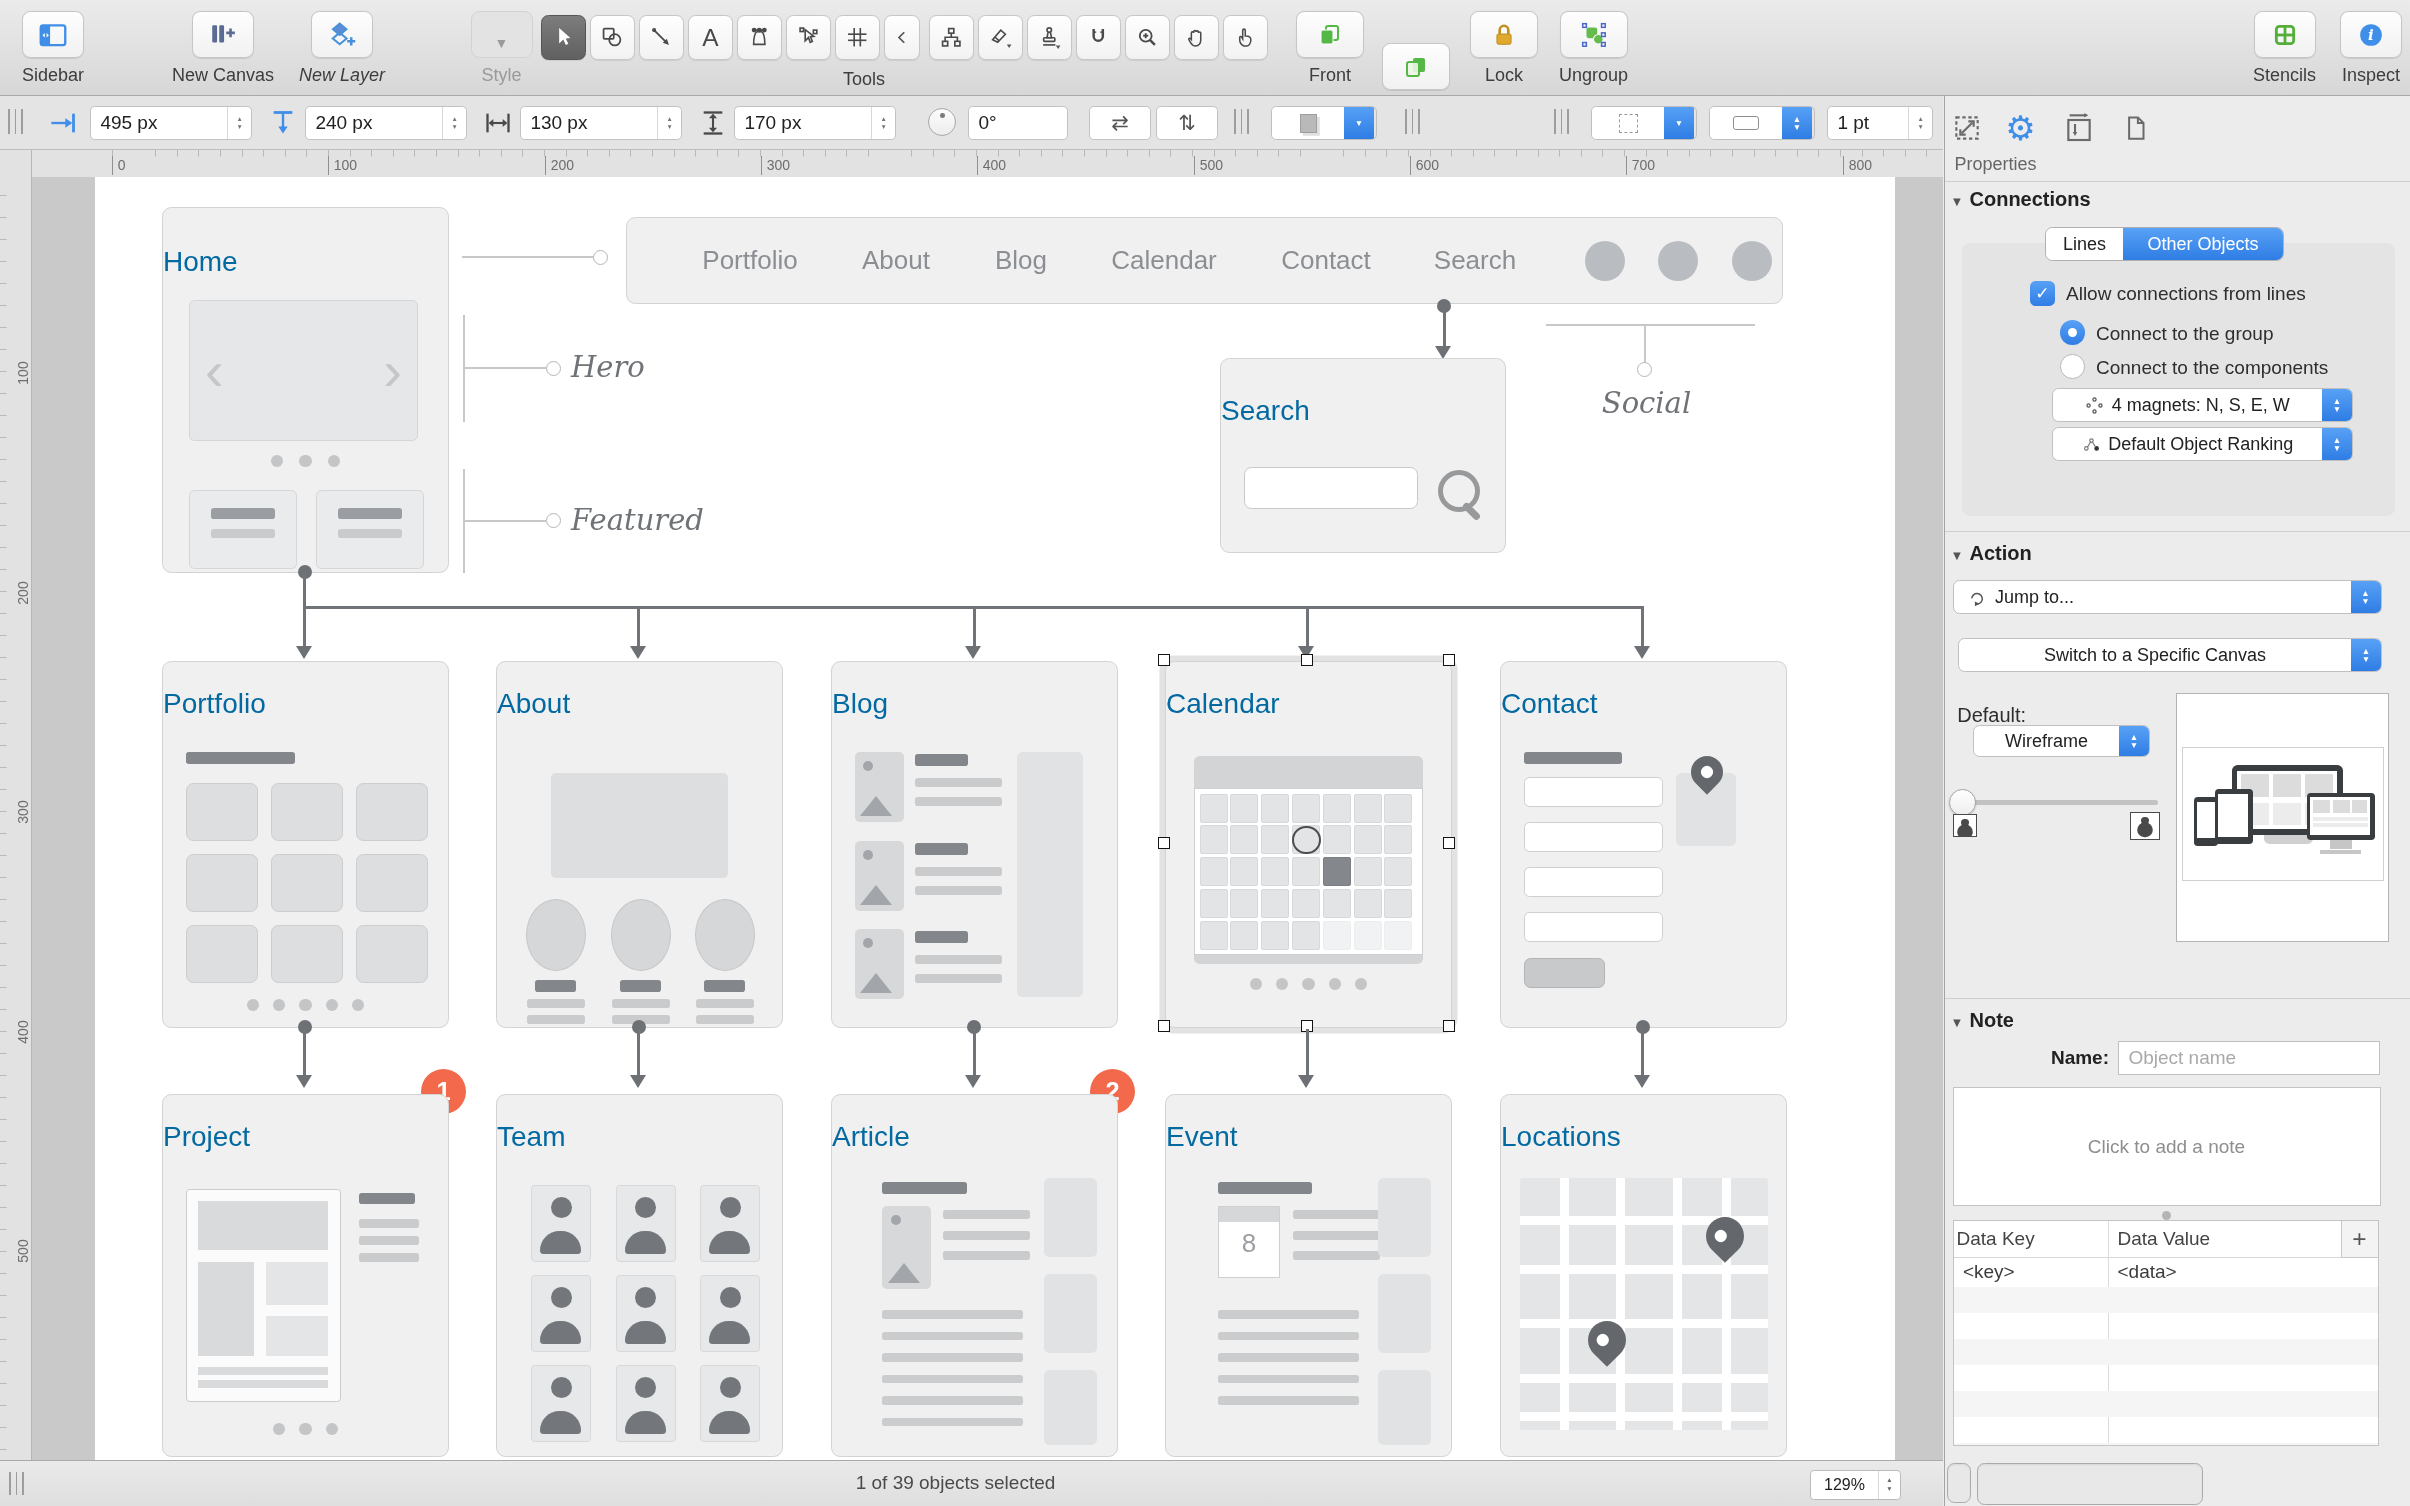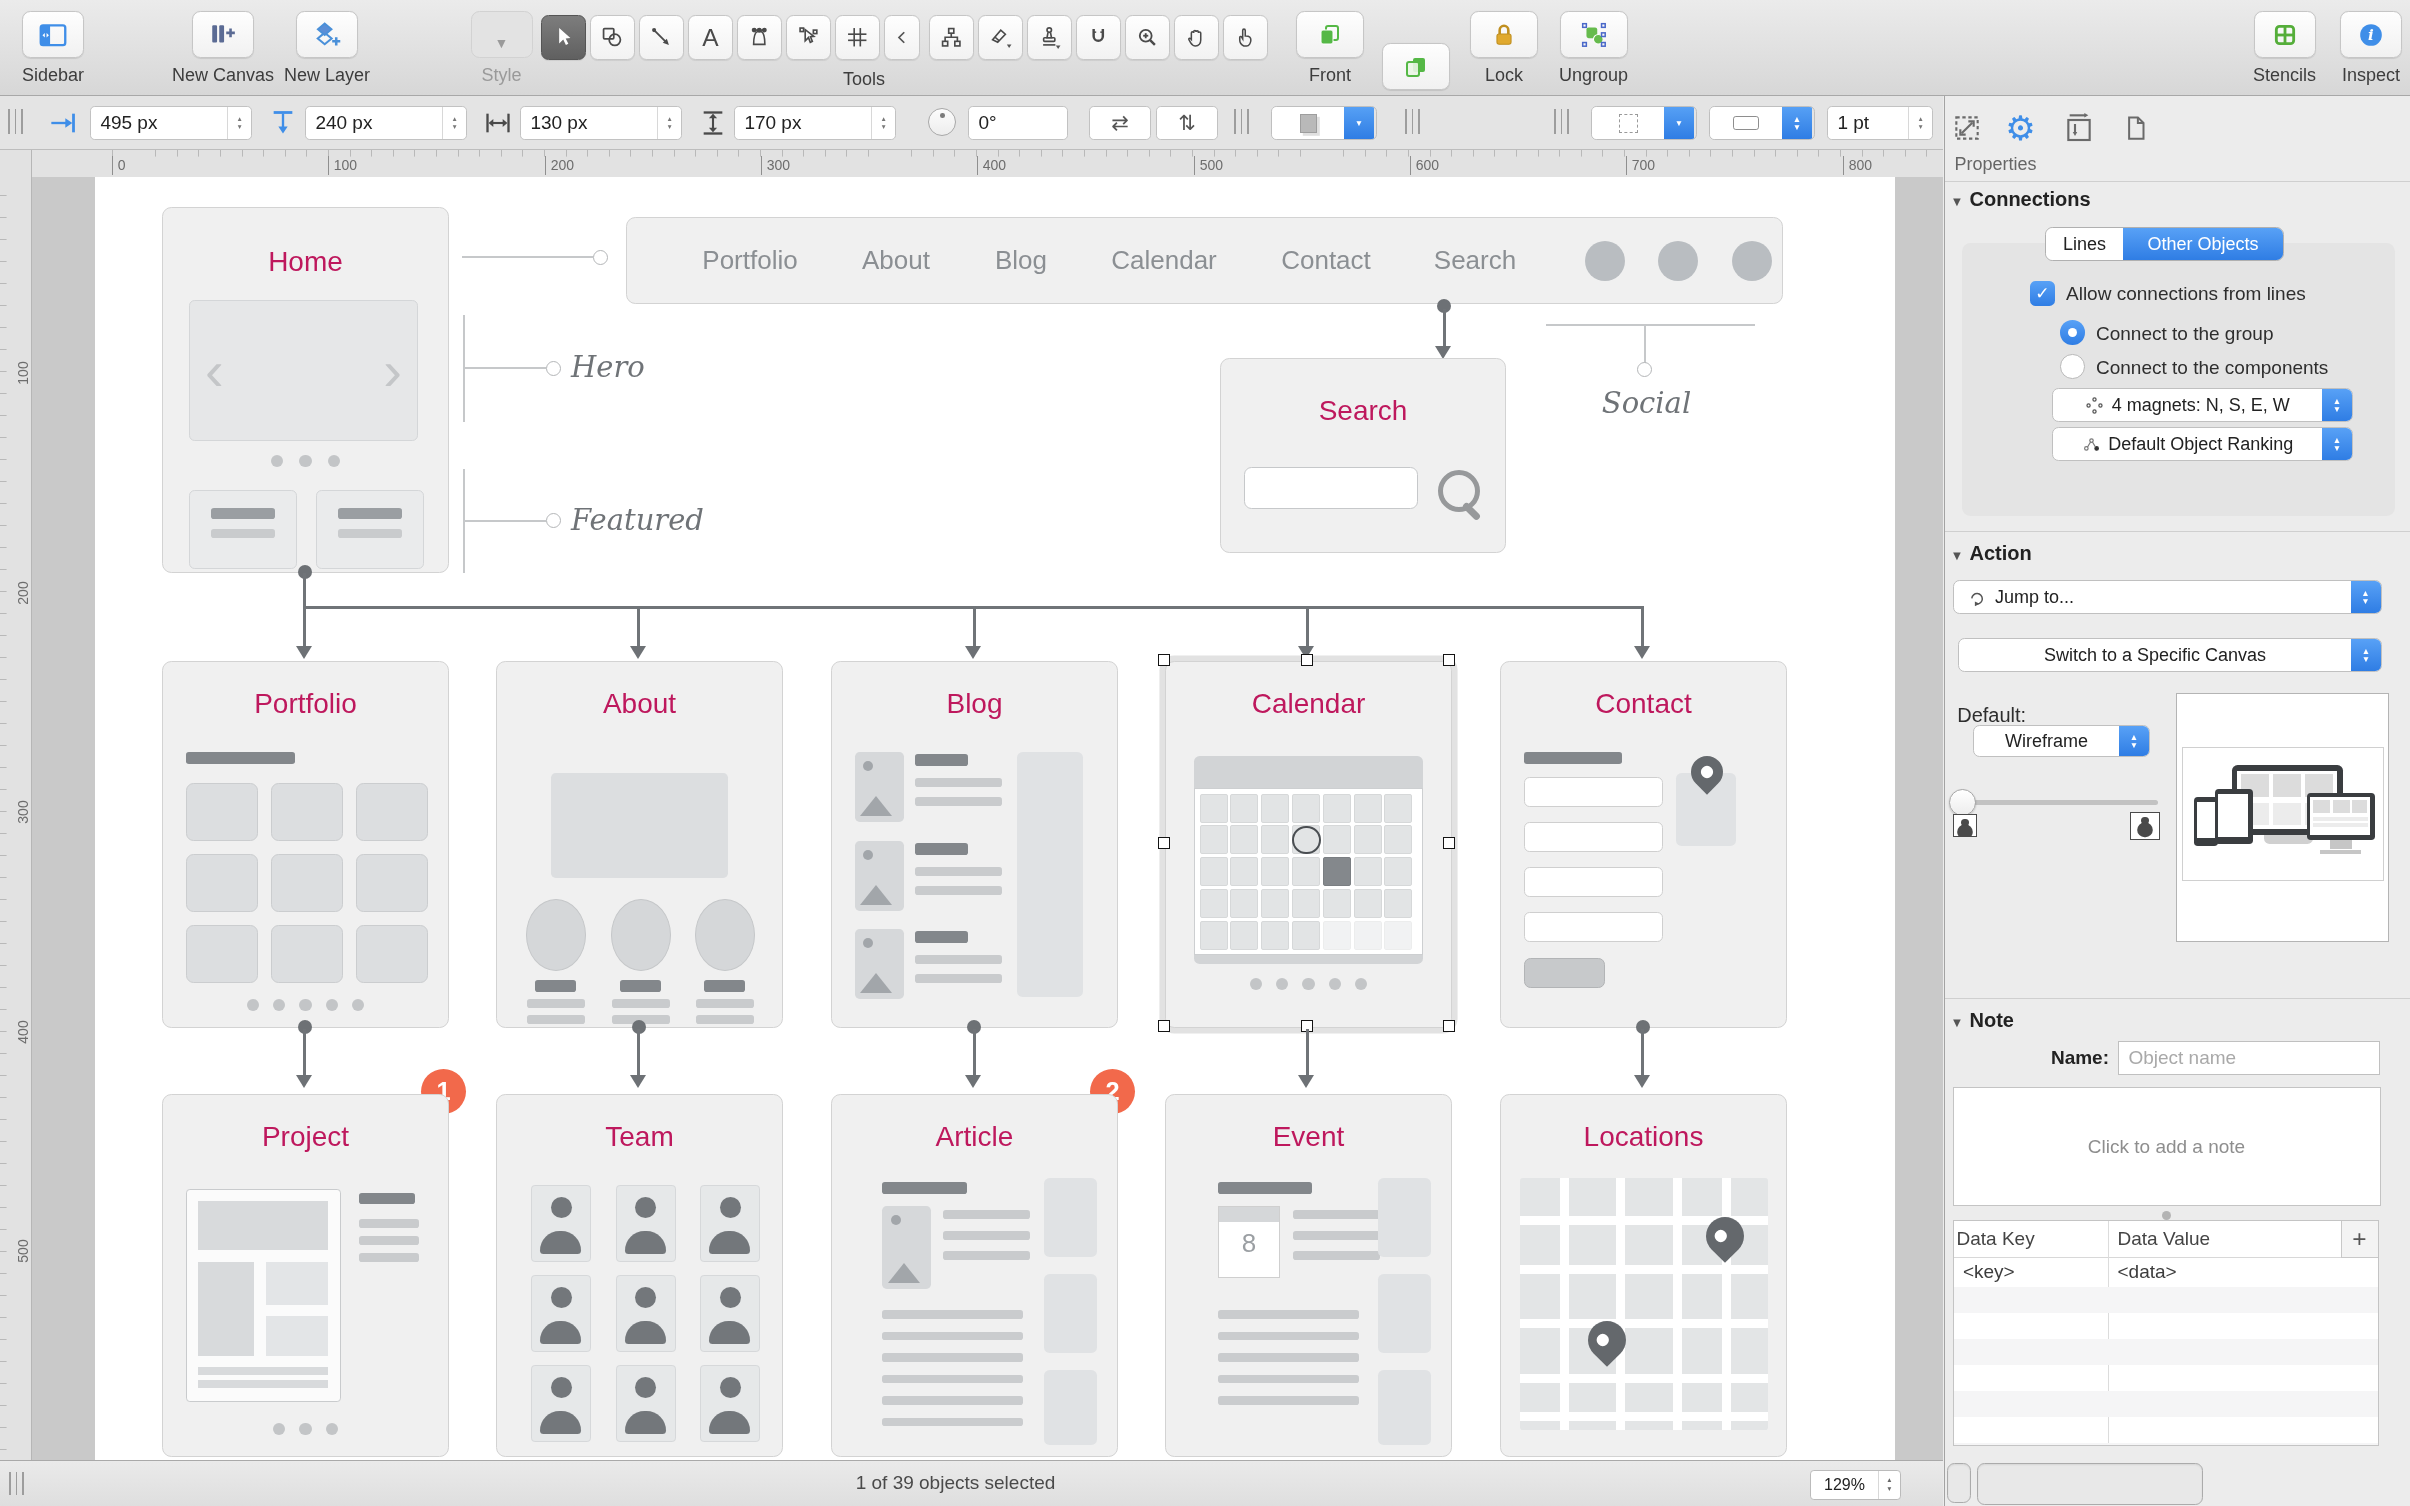--- a/index.html
+++ b/index.html
@@ -60,21 +60,21 @@
     border-right:0.9px solid #b6b6b6;
     background-image:repeating-linear-gradient(to bottom,#b9b9b9 0 0.9px,transparent 0.9px 22px);
     background-size:6.6px 100%;background-repeat:no-repeat;background-position:0 18px;}
   .vlabel{position:absolute;left:1.9px;font-size:14px;color:#6d6d6d;transform:rotate(-90deg);transform-origin:center;
     width:41px;text-align:center;border:0;}
   .canvas{position:absolute;left:32px;top:177px;width:1911px;height:1283px;background:#c9c9c9;overflow:hidden;}
   .page{position:absolute;left:63px;top:0;width:1800px;height:1283px;background:#fff;}
 
   
   .wfbox{position:absolute;background:#f0f0f0;border:1.9px solid #d3d3d3;border-radius:9.4px;}
-  .pgtitle{position:absolute;top:26px;left:0;right:0;text-align:center;font-size:28px;color:#be185d;}
+  .pgtitle{position:absolute;top:26px;left:0;right:0;font-size:28px;color:#0369a1;}
   .annot{position:absolute;font-family:"DejaVu Serif", serif;font-style:italic;font-size:29px;color:#6f7377;}
   .lineh{position:absolute;height:1.9px;background:#c6c8ca;}
   .linev{position:absolute;width:1.9px;background:#c6c8ca;}
   .treeh{position:absolute;height:2.8px;background:#707478;}
   .treev{position:absolute;width:2.8px;background:#707478;}
   .odot{position:absolute;width:13px;height:13px;border:1.9px solid #b4b6b8;border-radius:50%;background:#fff;}
   .sdot{position:absolute;width:14px;height:14px;border-radius:50%;background:#6d7175;}
   .arrowd{position:absolute;width:0;height:0;border-left:8.5px solid transparent;border-right:8.5px solid transparent;
     border-top:13px solid #6d7175;}
   .darkbar{position:absolute;height:12.2px;background:#83878b;border-radius:2.8px;}
@@ -271,21 +271,21 @@
       <div class="tbtn">
         <svg width="28" height="26" viewBox="0 0 26 24">
           <rect x="3" y="3" width="4.5" height="16" rx="1" fill="#5b6b94"></rect>
           <rect x="9.5" y="3" width="4.5" height="16" rx="1" fill="#5b6b94"></rect>
           <path d="M20 6 v8 M16 10 h8" stroke="#5b6b94" stroke-width="2.4" fill="none"></path>
         </svg>
       </div>
       <div class="tlabel">New Canvas</div>
     </div>
 
-    <div class="twrap" style="left:280px;width:94px;">
+    <div class="twrap" style="left:295px;width:94px;font-style:italic;">
       <div class="tbtn">
         <svg width="30" height="28" viewBox="0 0 26 24">
           <path d="M11 10 L17 15 L11 20 L5 15 Z" fill="none" stroke="#4a90d9" stroke-width="1.8"></path>
           <path d="M11 2 L17 7 L11 12 L5 7 Z" fill="#5b8ed6" stroke="#4a90d9" stroke-width="1.5"></path>
           <path d="M21 14 v7 M17.5 17.5 h7" stroke="#4a90d9" stroke-width="2.2" fill="none"></path>
         </svg>
       </div>
       <div class="tlabel">New Layer</div>
     </div>
 

